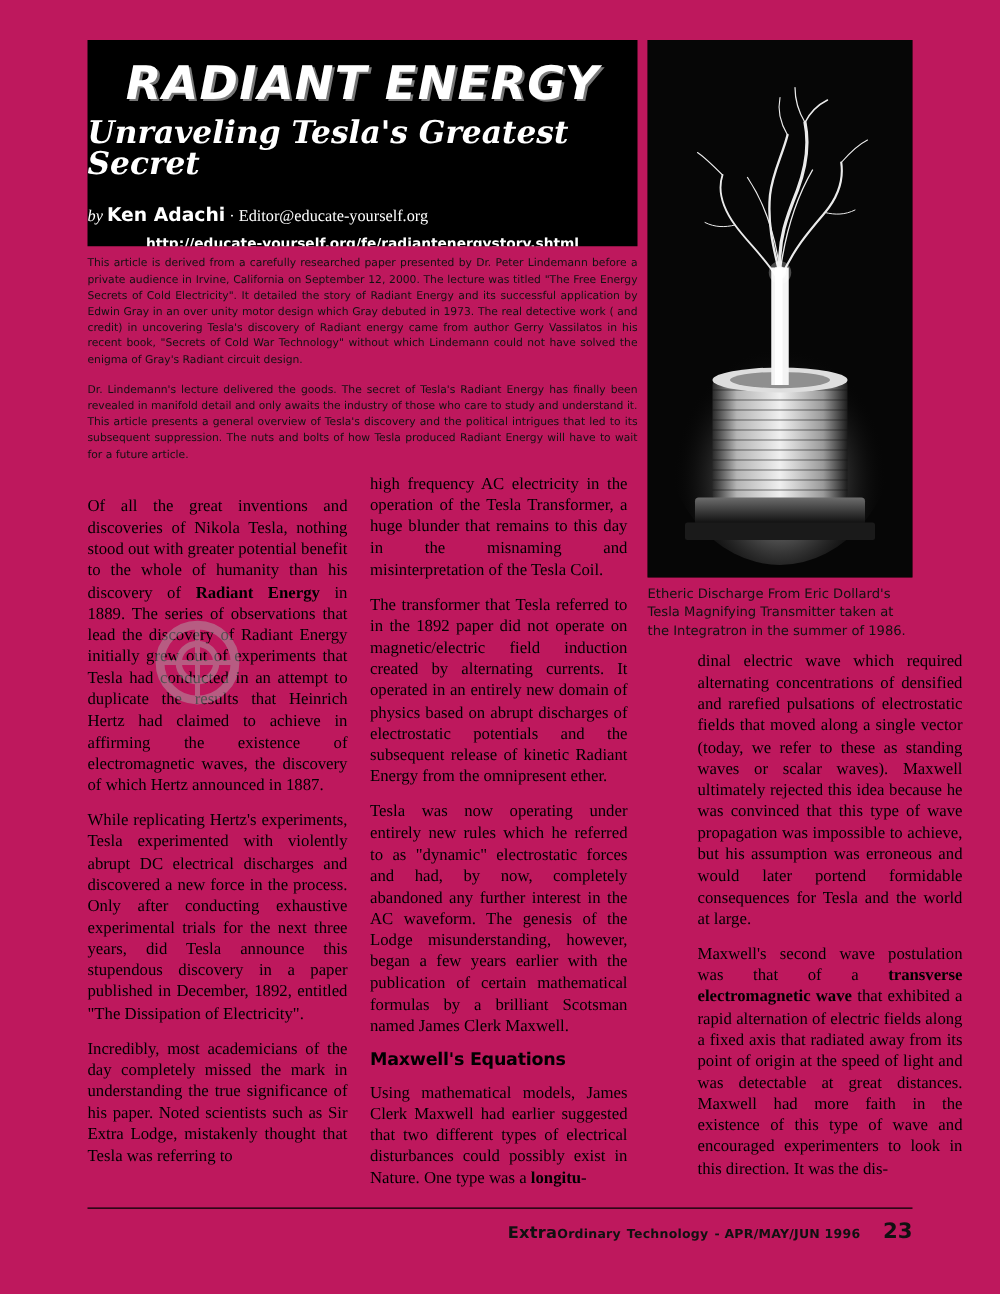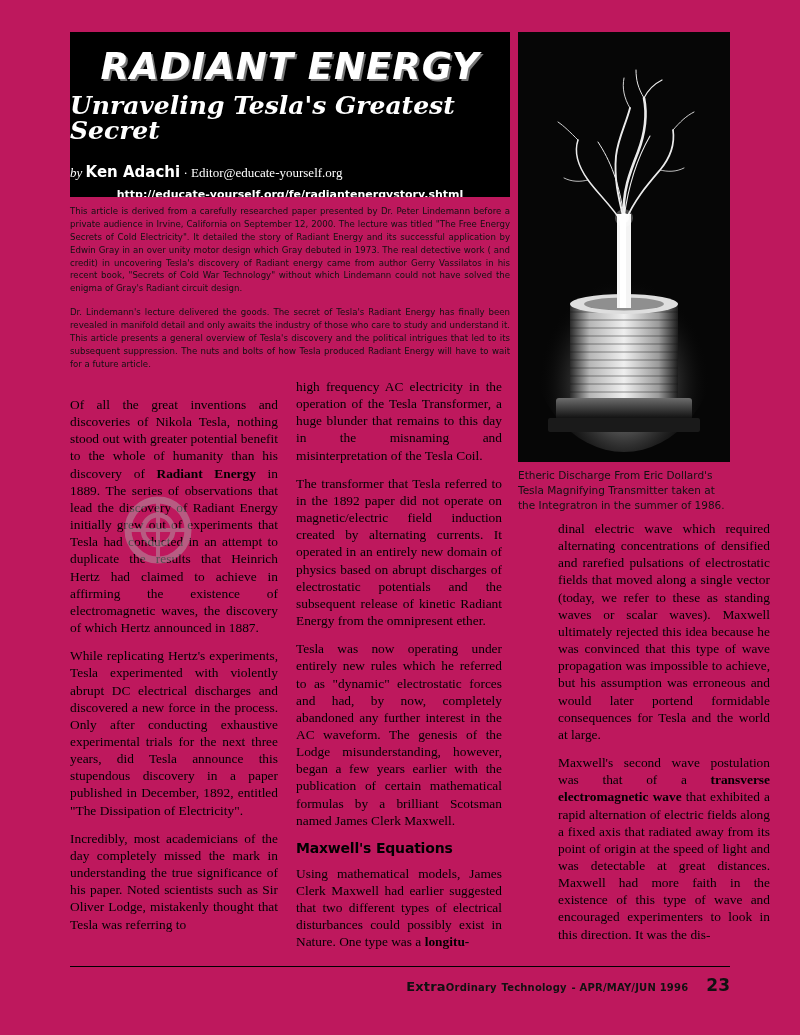--- a/index.html
+++ b/index.html
@@ -284,21 +284,21 @@
         <circle cx="106" cy="186" r="5"></circle>
         <circle cx="106" cy="186" r="9" opacity="0.35"></circle>
       </g>
     </svg>
   </div>
   <div class="photo-caption">Etheric Discharge From Eric Dollard's Tesla Magnifying Transmitter taken at the Integratron in the summer of 1986.</div>
 
   <div class="col col1">
     <p><span>Of all the great inventions and discoveries of Nikola Tesla, nothing stood out with greater potential benefit to the whole of humanity than his discovery of </span><b>Radiant Energy</b><span> in 1889. The series of observations that lead the discovery of Radiant Energy initially grew out of experiments that Tesla had conducted in an attempt to duplicate the results that Heinrich Hertz had claimed to achieve in affirming the existence of electromagnetic waves, the discovery of which Hertz announced in 1887.</span></p>
     <p>While replicating Hertz's experiments, Tesla experimented with violently abrupt DC electrical discharges and discovered a new force in the process. Only after conducting exhaustive experimental trials for the next three years, did Tesla announce this stupendous discovery in a paper published in December, 1892, entitled "The Dissipation of Electricity".</p>
-    <p>Incredibly, most academicians of the day completely missed the mark in understanding the true significance of his paper. Noted scientists such as Sir Oliver Lodge, mistakenly thought that Tesla was referring to</p>
+    <p>Incredibly, most academicians of the day completely missed the mark in understanding the true significance of his paper. Noted scientists such as Sir Extra Lodge, mistakenly thought that Tesla was referring to</p>
   </div>
 
   <div class="col col2">
     <p>high frequency AC electricity in the operation of the Tesla Transformer, a huge blunder that remains to this day in the misnaming and misinterpretation of the Tesla Coil.</p>
     <p>The transformer that Tesla referred to in the 1892 paper did not operate on magnetic/electric field induction created by alternating currents. It operated in an entirely new domain of physics based on abrupt discharges of electrostatic potentials and the subsequent release of kinetic Radiant Energy from the omnipresent ether.</p>
     <p>Tesla was now operating under entirely new rules which he referred to as "dynamic" electrostatic forces and had, by now, completely abandoned any further interest in the AC waveform. The genesis of the Lodge misunderstanding, however, began a few years earlier with the publication of certain mathematical formulas by a brilliant Scotsman named James Clerk Maxwell.</p>
     <div class="sec-head">Maxwell's Equations</div>
     <p><span>Using mathematical models, James Clerk Maxwell had earlier suggested that two different types of electrical disturbances could possibly exist in Nature. One type was a </span><b>longitu-</b></p>
   </div>
 

